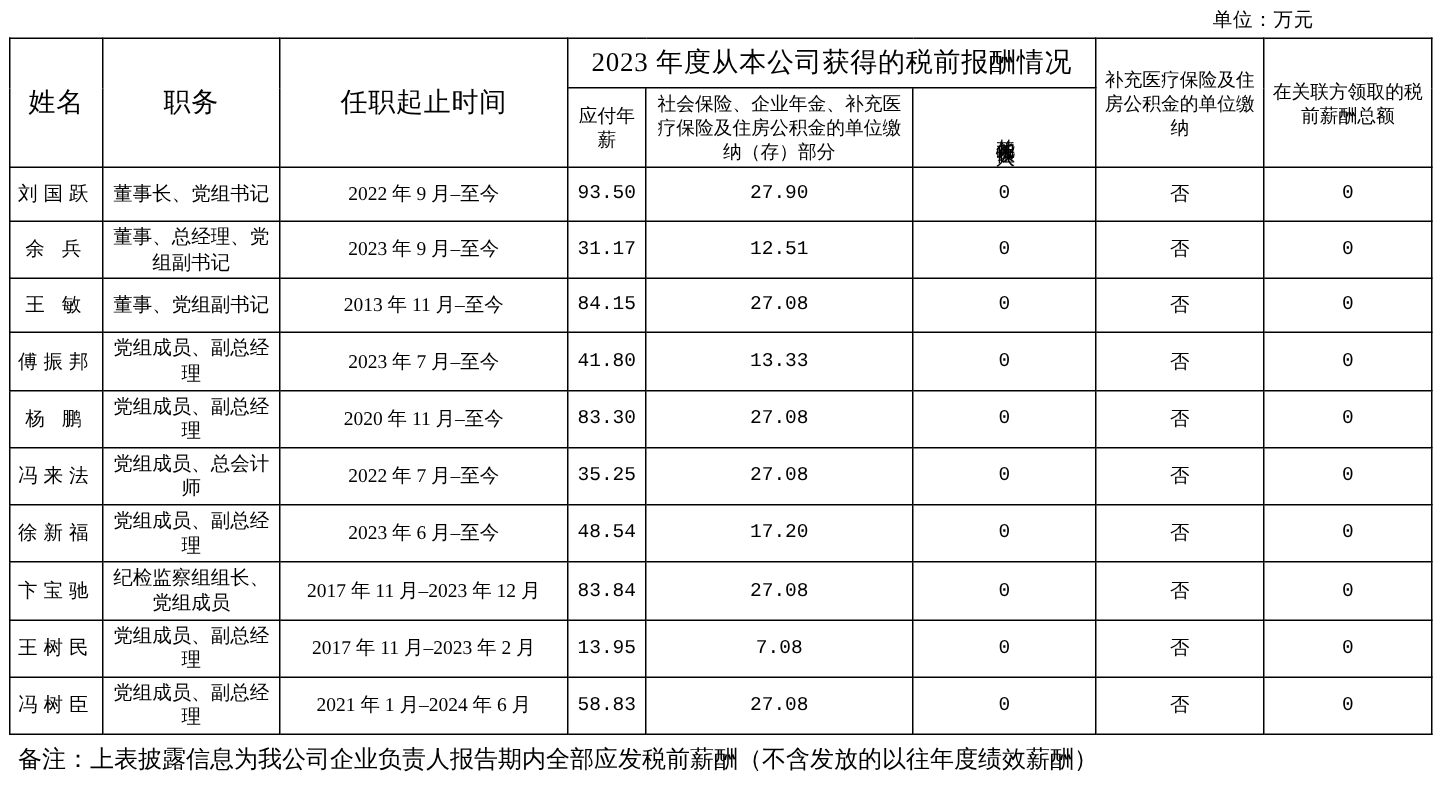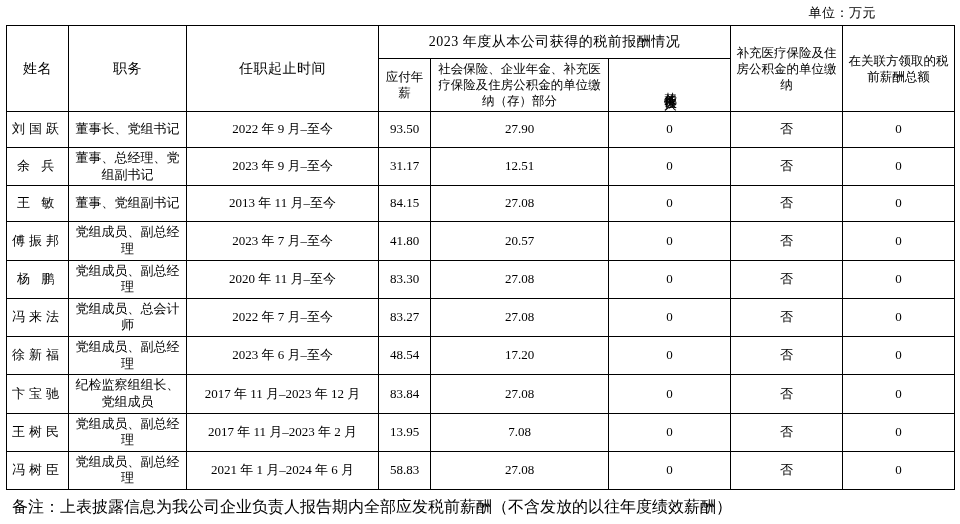--- a/index.html
+++ b/index.html
@@ -55,32 +55,32 @@
   .col-related { width: 112px; }
 
   .vertical {
     writing-mode: vertical-rl;
     text-orientation: upright;
     display: inline-block;
     line-height: 1.1;
     letter-spacing: 1px;
   }
   .hdr-group {
-    font-size: 14px;
+    font-size: 18px;
     letter-spacing: 0.5px;
   }
   .hdr-small {
     font-size: 12.5px;
   }
   .name-cell {
     letter-spacing: 4px;
     padding-left: 4px;
   }
   .num {
-    font-family: Liberation Serif, serif;
+    font-family: Liberation Mono, monospace;
     margin-left: 17px;
   }
   .row-h1 td, .row-h1 th { height: 28px; }
   tbody tr { height: 36px; }
   .note {
     font-size: 16px;
     padding: 6px 2px 0 6px;
     line-height: 1.4;
   }
 </style>
@@ -146,40 +146,40 @@
         <td class="num">27.08</td>
         <td class="num">0</td>
         <td>否</td>
         <td class="num">0</td>
       </tr>
       <tr>
         <td class="name-cell">傅振邦</td>
         <td>党组成员、副总经理</td>
         <td>2023 年 7 月–至今</td>
         <td class="num">41.80</td>
-        <td class="num">20.57</td>
+        <td class="num">13.33</td>
         <td class="num">0</td>
         <td>否</td>
         <td class="num">0</td>
       </tr>
       <tr>
         <td class="name-cell">杨 鹏</td>
         <td>党组成员、副总经理</td>
         <td>2020 年 11 月–至今</td>
         <td class="num">83.30</td>
         <td class="num">27.08</td>
         <td class="num">0</td>
         <td>否</td>
         <td class="num">0</td>
       </tr>
       <tr>
         <td class="name-cell">冯来法</td>
         <td>党组成员、总会计师</td>
         <td>2022 年 7 月–至今</td>
-        <td class="num">83.27</td>
+        <td class="num">35.25</td>
         <td class="num">27.08</td>
         <td class="num">0</td>
         <td>否</td>
         <td class="num">0</td>
       </tr>
       <tr>
         <td class="name-cell">徐新福</td>
         <td>党组成员、副总经理</td>
         <td>2023 年 6 月–至今</td>
         <td class="num">48.54</td>

